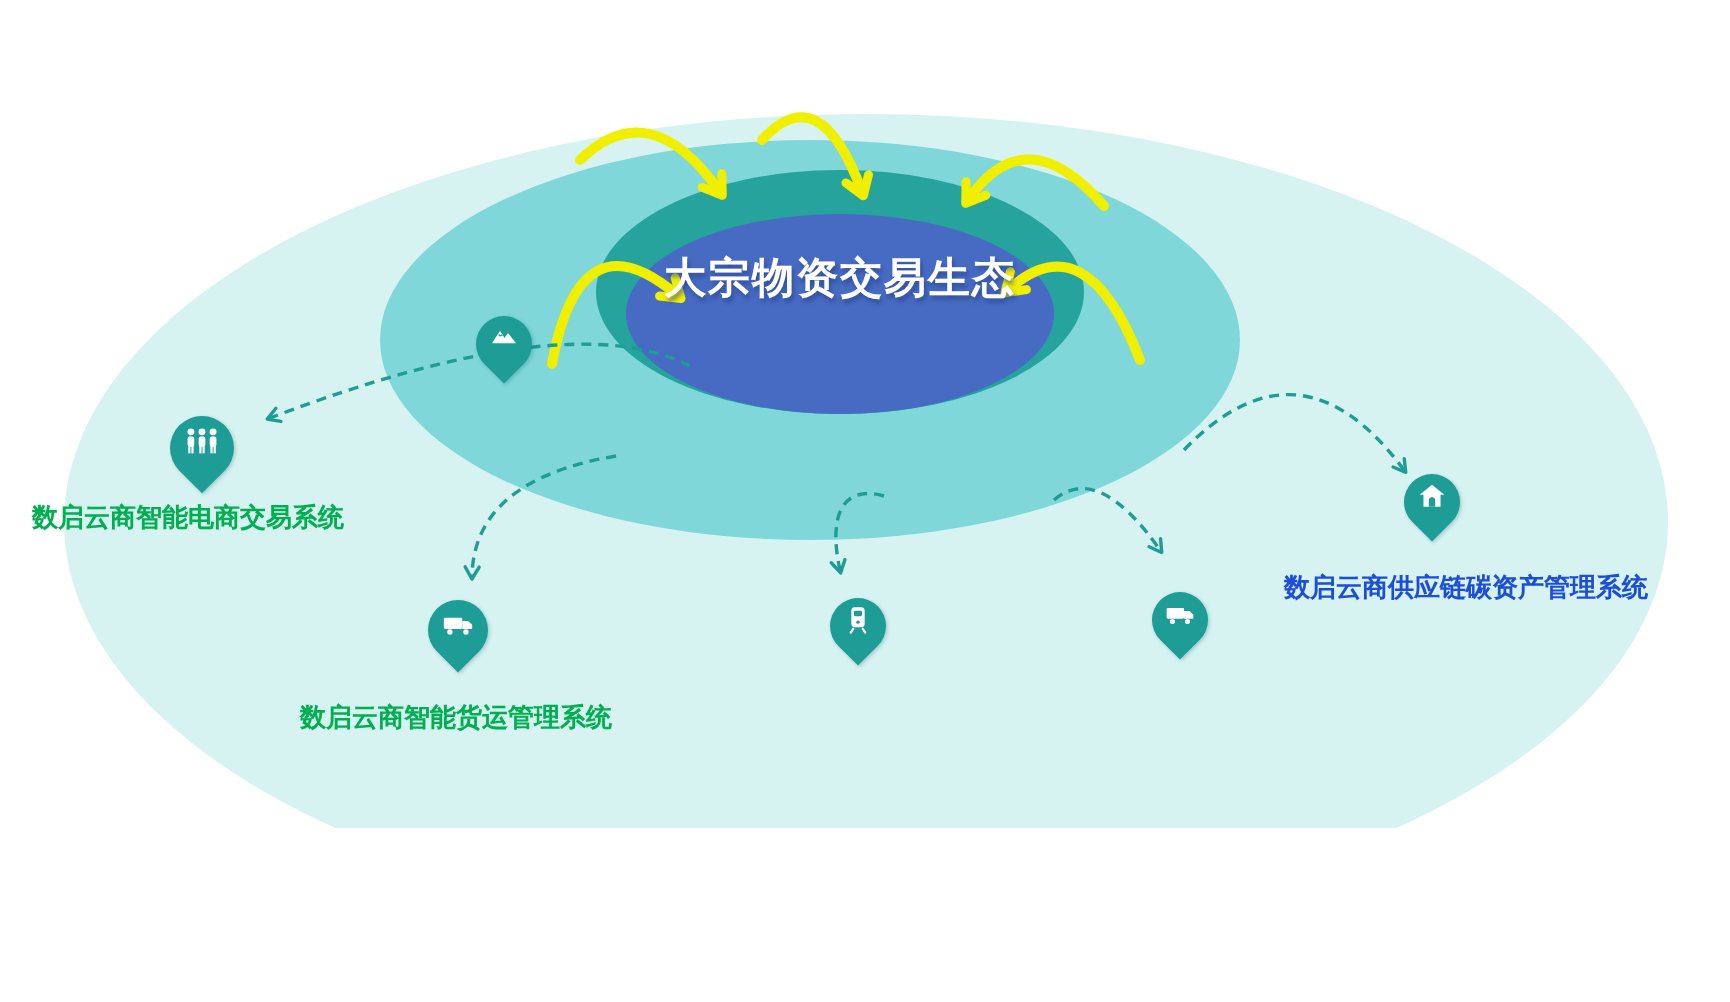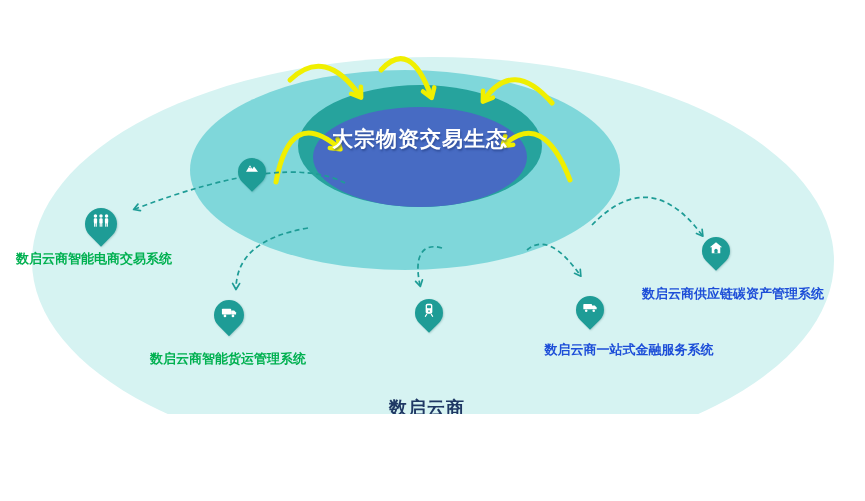--- a/index.html
+++ b/index.html
@@ -148,28 +148,26 @@
     <span class="pin-body" style="width:28px;height:28px;"></span>
     <span class="pin-icon" style="margin-top:-3px;">
       <svg width="16" height="16" viewBox="0 0 24 24" fill="#ffffff">
         <rect x="2" y="7.5" width="13" height="8" rx="1"></rect>
         <path d="M15,9.8 h4.2 l2.8,2.8 v2.9 h-7 z"></path>
         <circle cx="6.3" cy="17.6" r="1.9"></circle>
           <circle cx="17.6" cy="17.6" r="1.9"></circle>
       </svg>
     </span>
   </div>
-  <div class="sys-label label-red" style="left:629px;top:341px;">数启云商一站式金融服务系统</div>
 
   <div class="pin" style="left:702px;top:237px;">
     <span class="pin-body" style="width:28px;height:28px;"></span>
     <span class="pin-icon" style="margin-top:-3px;">
       <svg width="16" height="16" viewBox="0 0 24 24">
         <path fill="#ffffff" d="M12,3.5 L2.8,11 H5.6 V20 H18.4 V11 H21.2 Z"></path>
         <path fill="#1e9c96" d="M9.6,20 v-4.6 a2.4,2.4 0 0 1 4.8,0 V20 Z"></path>
       </svg>
     </span>
   </div>
   <div class="sys-label label-red" style="left:733px;top:285px;">数启云商供应链碳资产管理系统</div>
 
-  <div class="platform-label">数启云商</div>
 
 </div>
 
 </body></html>

